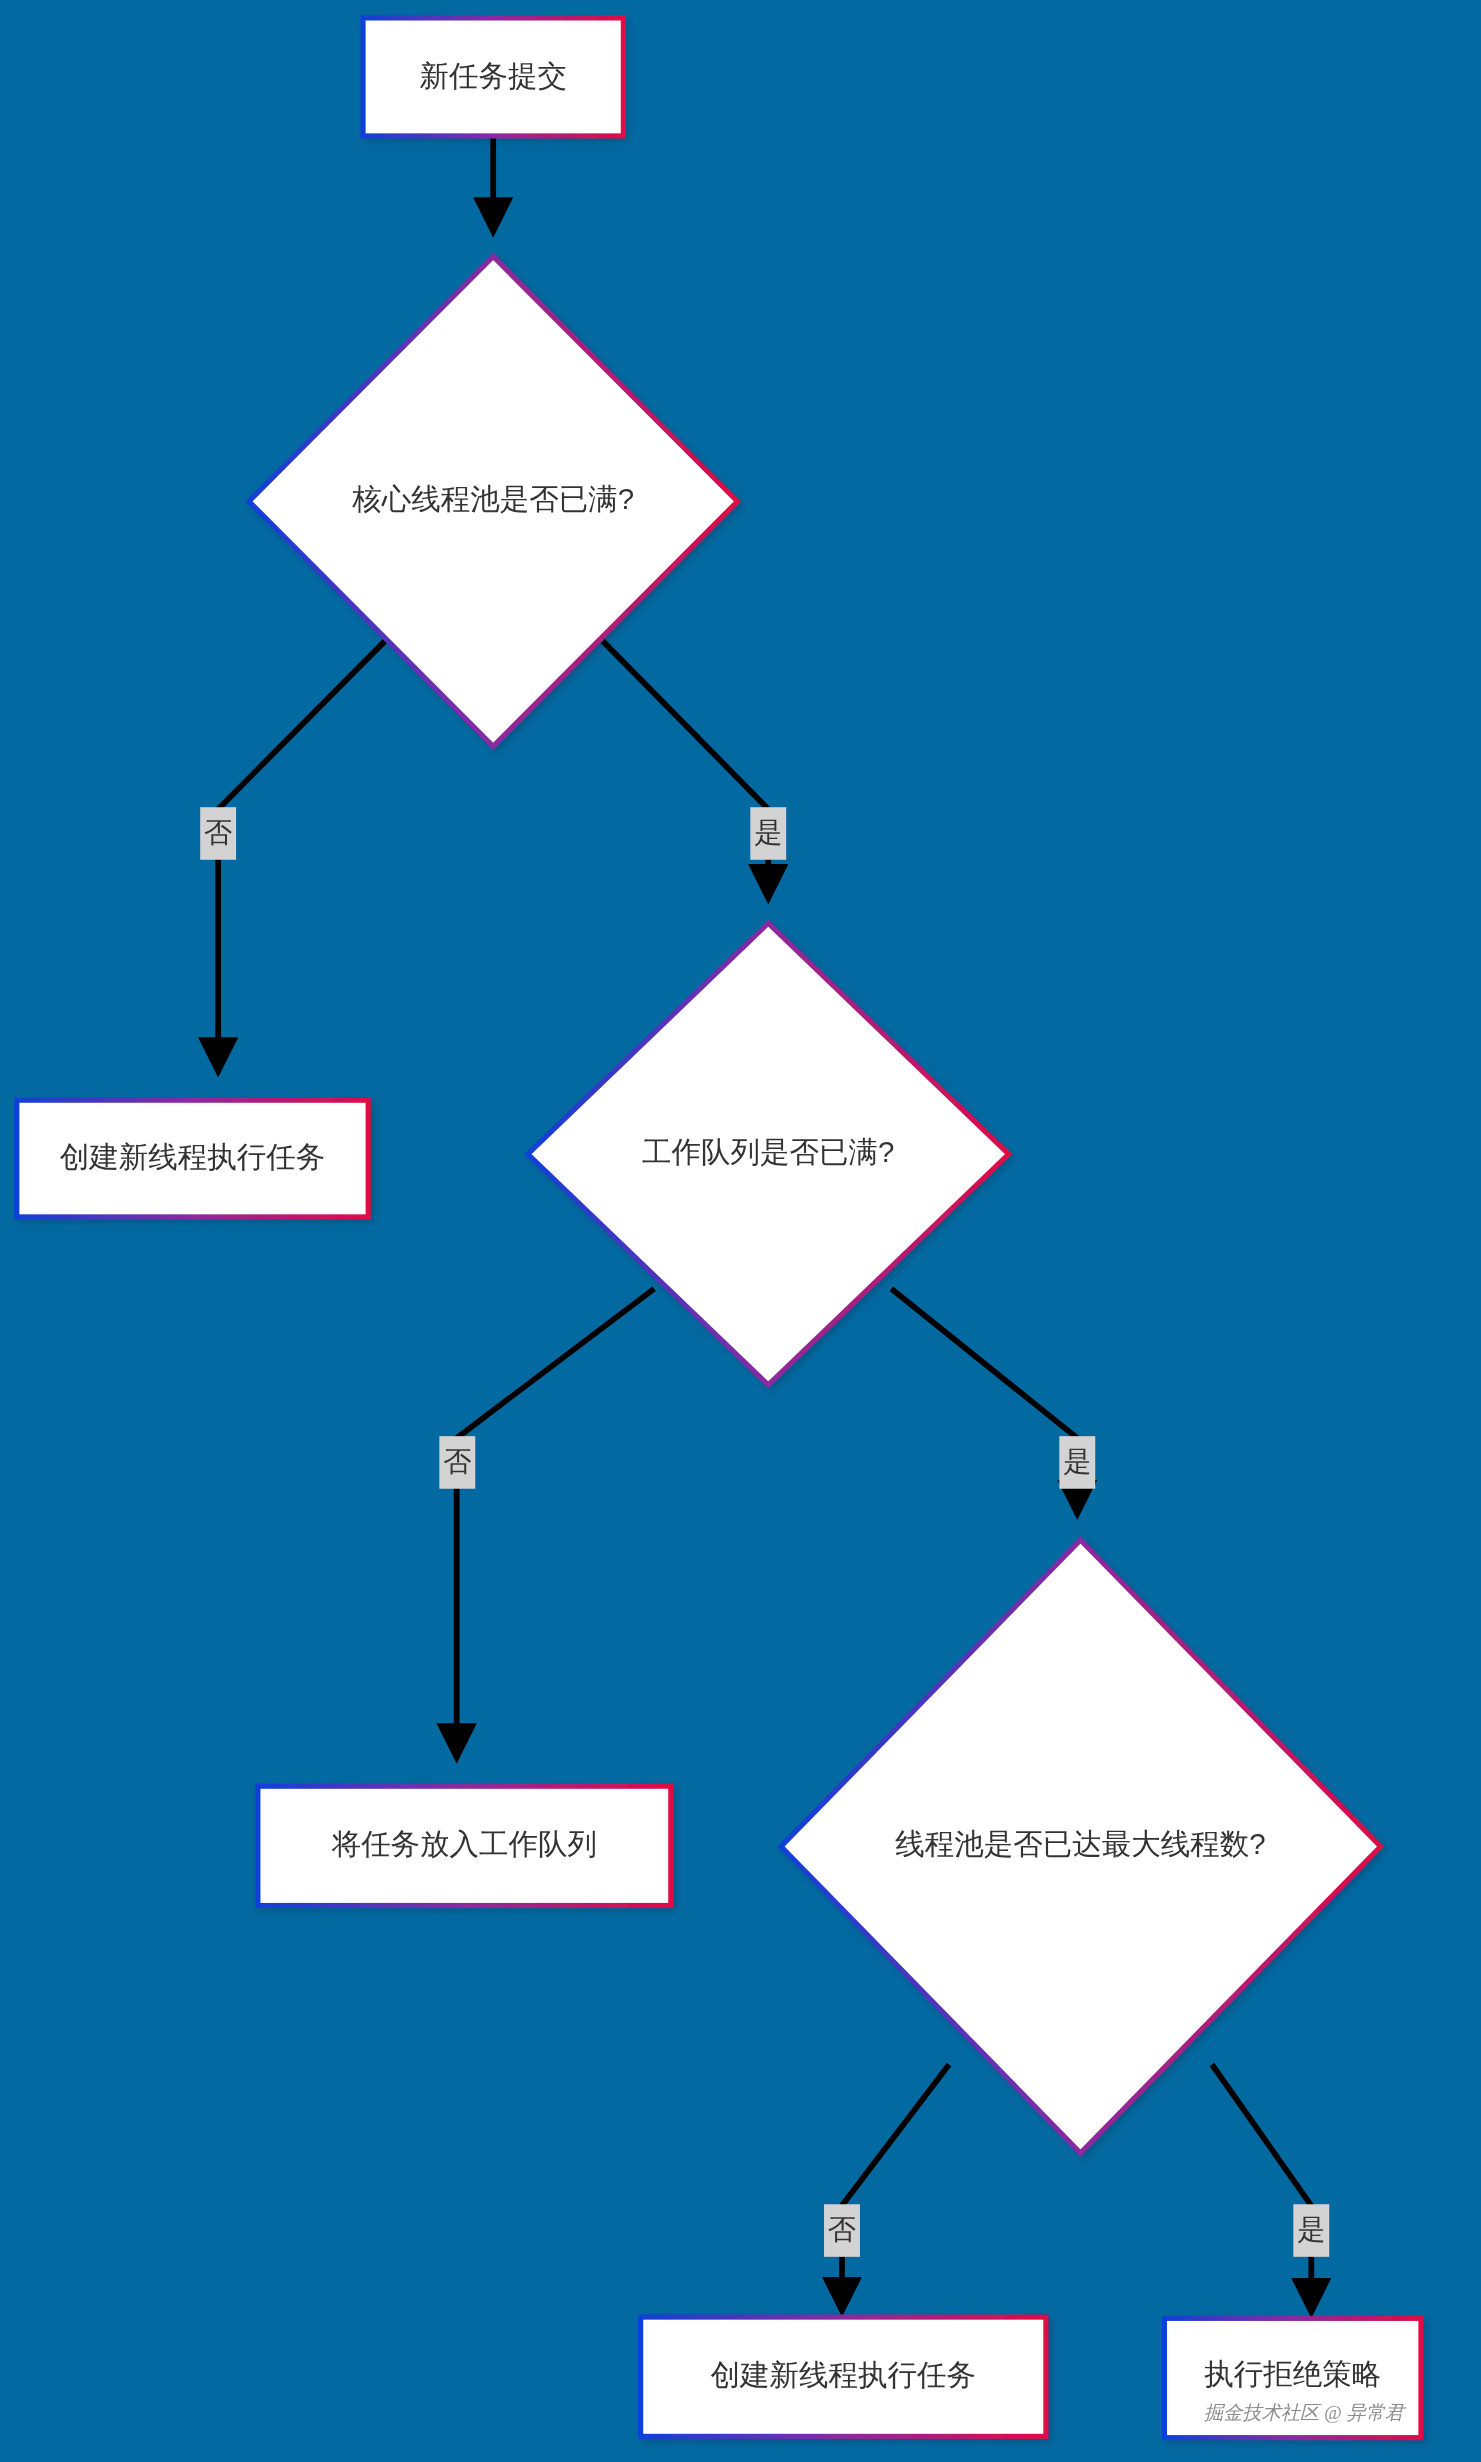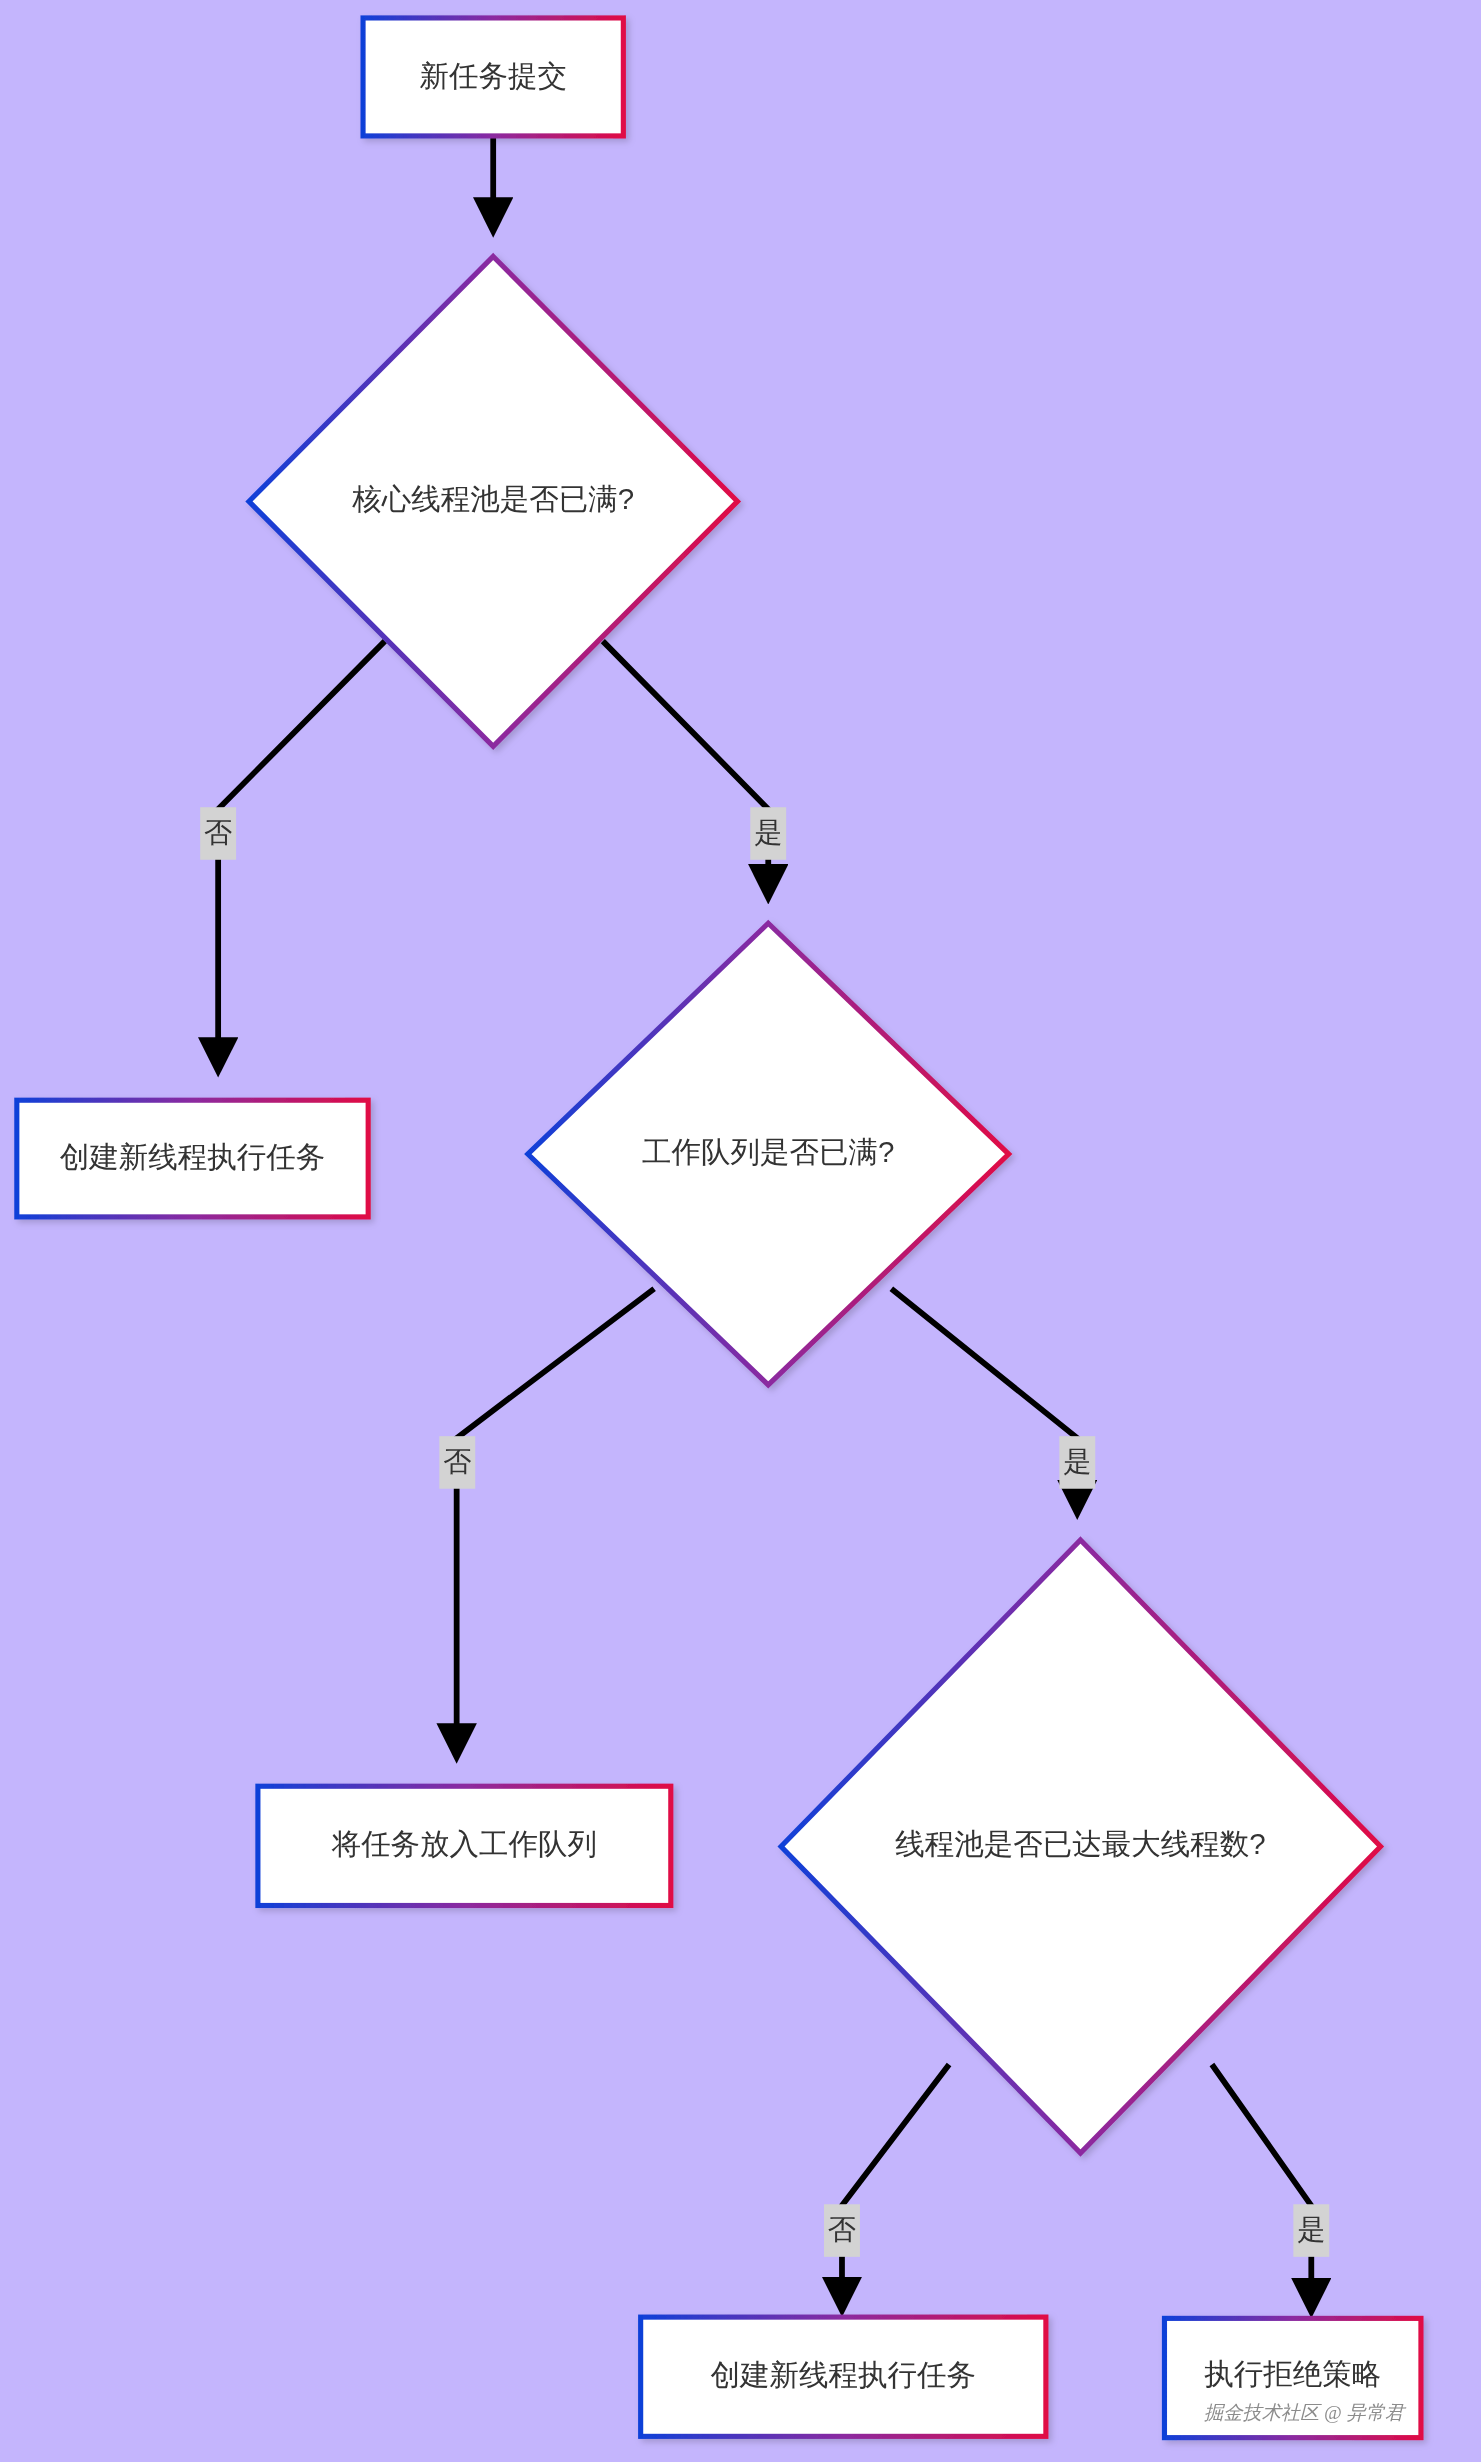--- a/index.html
+++ b/index.html
@@ -7,21 +7,21 @@
     padding: 0;
     background: #ffffff;
   }
   body {
     font-family: "Liberation Sans", "DejaVu Sans", sans-serif;
   }
   #canvas {
     position: relative;
     width: 1482px;
     height: 2462px;
-    background: #c4b5fd;
+    background: #0369a1;
     overflow: hidden;
   }
   #flow-svg {
     position: absolute;
     left: 0;
     top: 0;
     width: 1482px;
     height: 2462px;
     display: block;
   }

